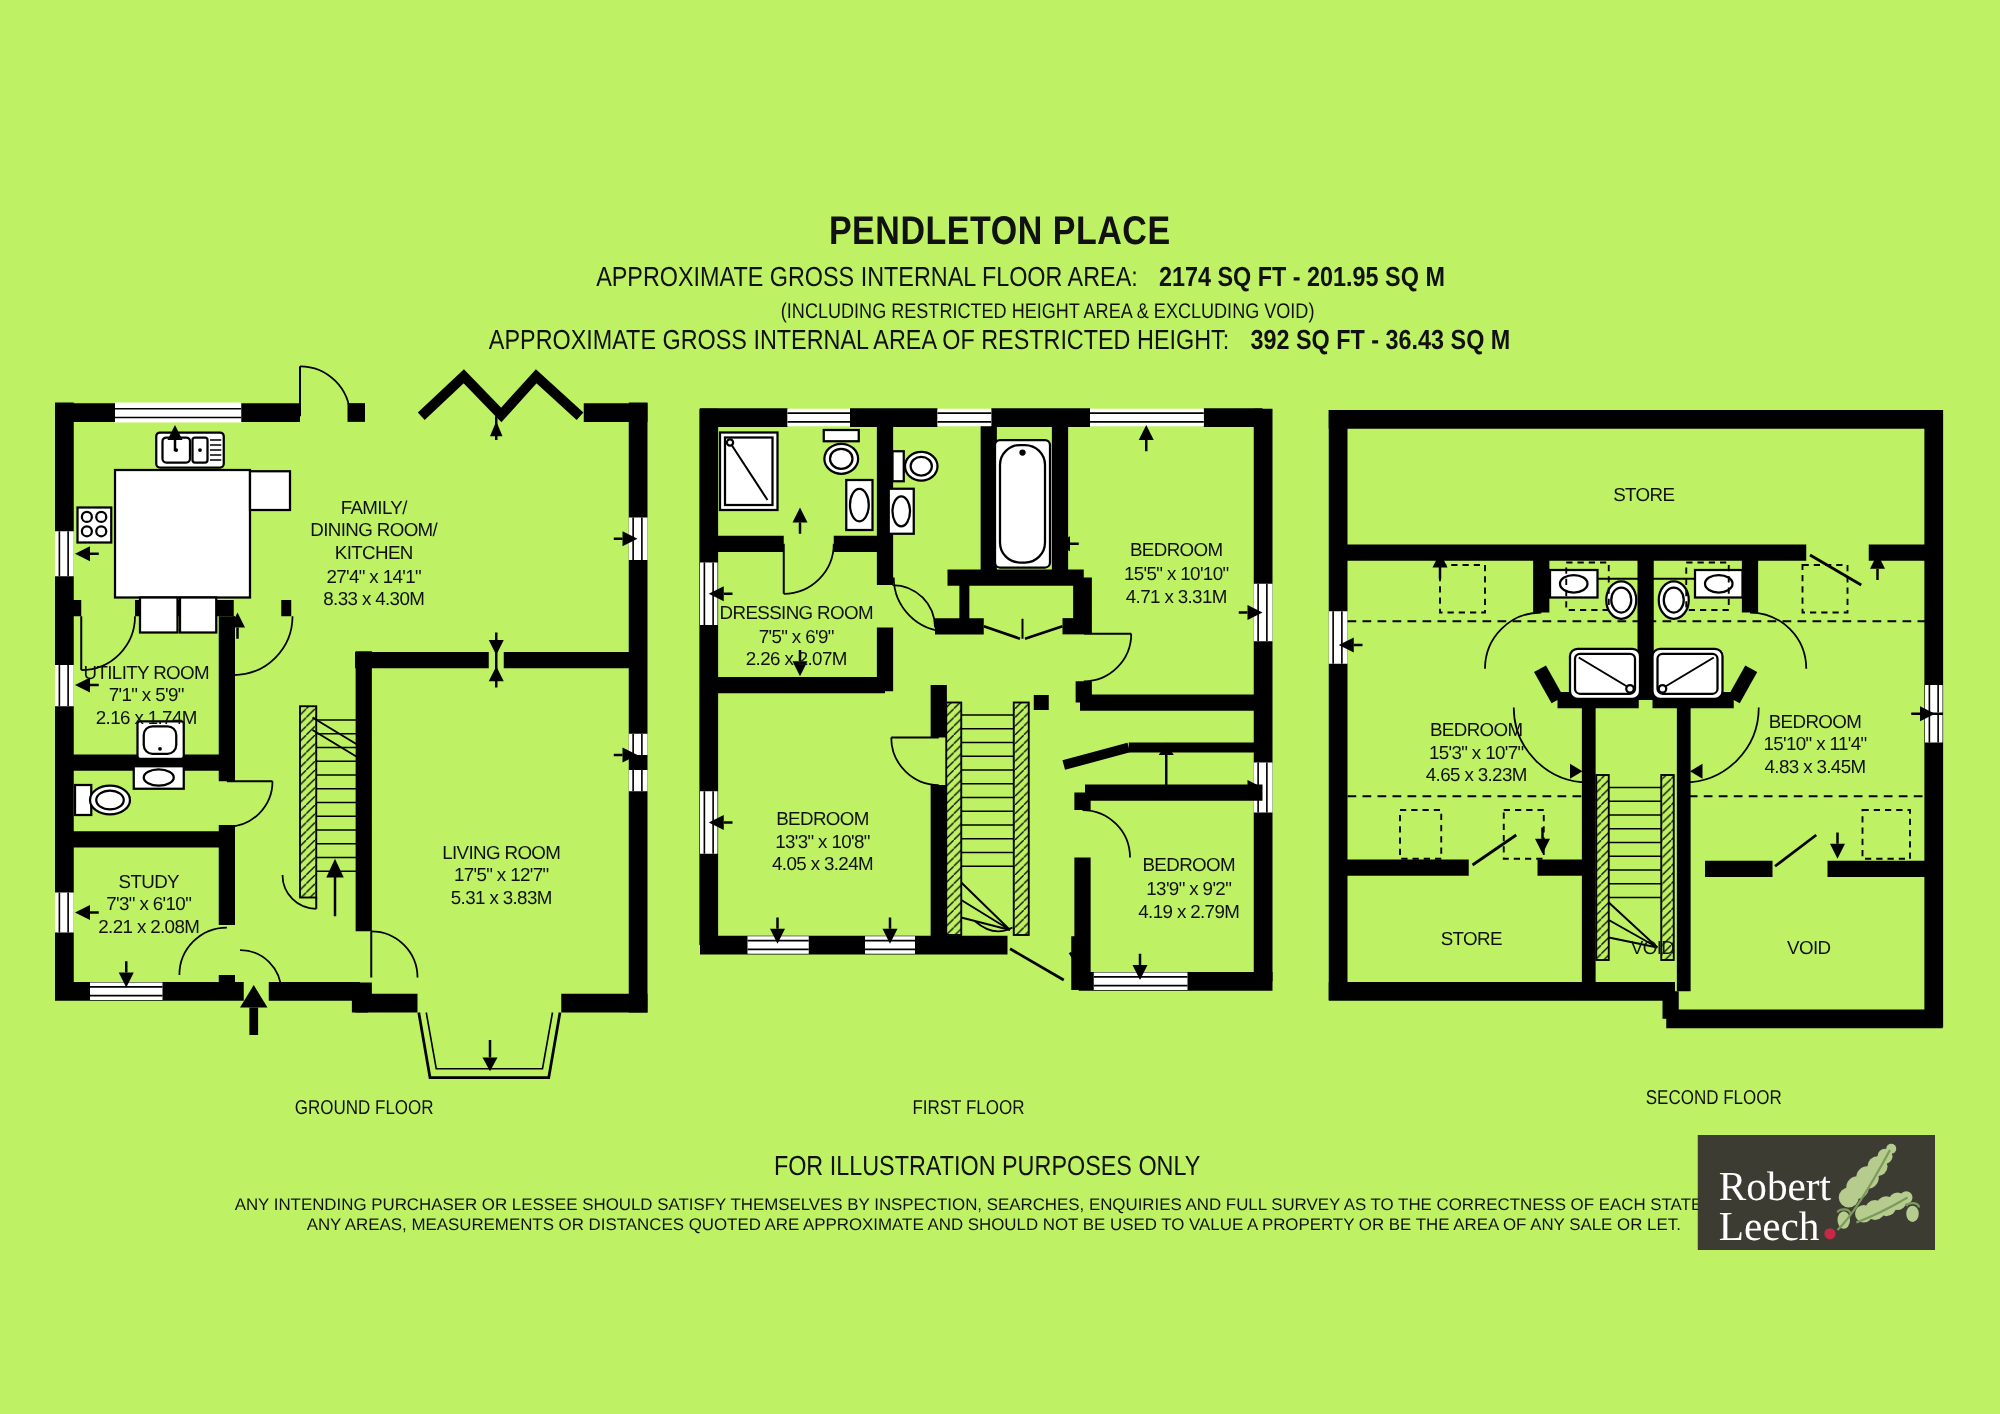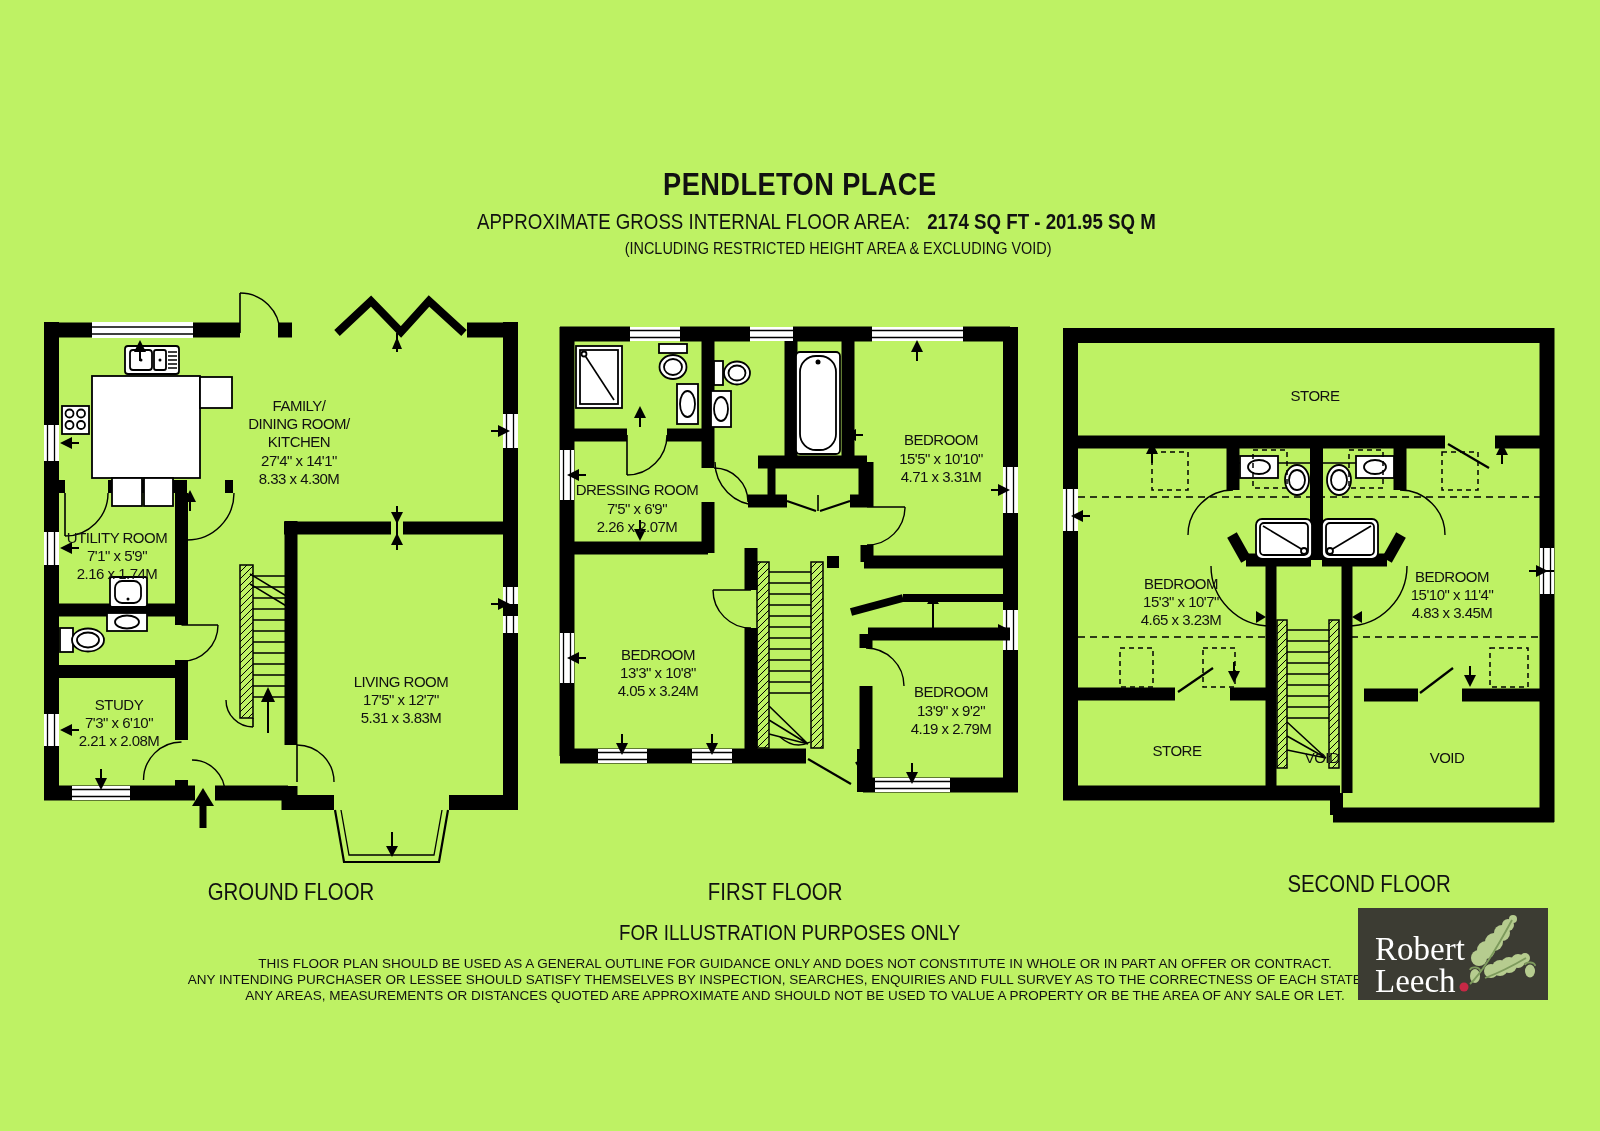--- a/index.html
+++ b/index.html
@@ -6,21 +6,21 @@
   .page{position:relative;width:1600px;height:1131px;background:#bef264;overflow:hidden;
         font-family:"Liberation Sans",sans-serif;color:#111;}
   .abs{position:absolute;}
   .ctr{left:0;width:1600px;text-align:center;white-space:nowrap;}
   .cond{display:inline-block;transform:scaleX(0.85);transform-origin:50% 50%;white-space:nowrap;}
   .title-line{top:166px;font-size:32px;font-weight:700;letter-spacing:0.5px;}
   .hline1{top:209px;font-size:22px;padding-left:16px;}
   .hline1 b,.hline3 b{margin-left:20px;font-weight:700;}
   .hline2{top:239px;font-size:17px;padding-left:38px;}
   .hline3{top:259px;font-size:22px;}
-  .floor-label{font-size:24px;color:#111;}
+  .floor-label{font-size:16px;color:#111;}
   .foot-ill{top:920px;font-size:22px;}
   .foot-small{top:956px;font-size:13.5px;line-height:16px;}
   svg{position:absolute;left:0;top:0;}
   .w15{stroke:#000;stroke-width:15;fill:none;}
   .w13{stroke:#000;stroke-width:13;fill:none;}
   .w11{stroke:#000;stroke-width:11;fill:none;}
   .w8{stroke:#000;stroke-width:8;fill:none;stroke-linejoin:miter;}
   .ln{stroke:#000;stroke-width:1.6;fill:none;}
   .ln2{stroke:#000;stroke-width:2.2;fill:none;}
   .fx{stroke:#000;stroke-width:1.8;fill:#fff;}
@@ -36,20 +36,21 @@
   .logo{position:absolute;left:1358px;top:908px;width:188px;height:92px;text-align:center;}
 </style>
 </head>
 <body>
 
 <div class="page">
 
   <div class="abs ctr title-line"><span class="cond">PENDLETON PLACE</span></div>
   <div class="abs ctr hline1"><span class="cond"><span>APPROXIMATE GROSS INTERNAL FLOOR AREA:</span><b>2174 SQ FT  -  201.95 SQ M</b></span></div>
   <div class="abs ctr hline2"><span class="cond">(INCLUDING RESTRICTED HEIGHT AREA &amp; EXCLUDING VOID)</span></div>
+  <div class="abs ctr hline3"><span class="cond"><span>APPROXIMATE GROSS INTERNAL AREA OF RESTRICTED HEIGHT:</span><b>392 SQ FT  -  36.43 SQ M</b></span></div>
 
   <svg width="1600" height="1131" viewBox="0 0 1600 1131">
     <defs>
       <pattern id="hatch" patternUnits="userSpaceOnUse" width="7" height="7">
         <path d="M0,7 L7,0" stroke="#000" stroke-width="1"></path>
       </pattern>
     </defs>
 
     <g>
 
@@ -482,25 +483,24 @@
       <text class="lbl" x="1452" y="600">15'10" x 11'4"</text>
       <text class="lbl" x="1452" y="618">4.83 x 3.45M</text>
       <text class="lbl" x="1177" y="756">STORE</text>
       <text class="lbl" x="1322" y="763">VOID</text>
       <text class="lbl" x="1447" y="763">VOID</text>
     </g>
   </svg>
 
   <div class="abs floor-label" style="left:161px;top:878px;width:260px;text-align:center;"><span class="cond">GROUND FLOOR</span></div>
   <div class="abs floor-label" style="left:645px;top:878px;width:260px;text-align:center;text-decoration:underline;"><span class="cond">FIRST FLOOR</span></div>
-  <div class="abs floor-label" style="left:1239px;top:870px;width:260px;text-align:center;"><span class="cond">SECOND FLOOR</span></div>
+  <div class="abs floor-label" style="left:1175px;top:870px;width:260px;text-align:right;"><span class="cond">SECOND FLOOR</span></div>
 
   <div class="abs ctr foot-ill" style="left:-10px;"><span class="cond">FOR ILLUSTRATION PURPOSES ONLY</span></div>
   <div class="abs foot-small" style="left:0;width:1590px;text-align:center;">
-    <div>THIS FLOOR PLAN SHOULD BE USED AS A GENERAL OUTLINE FOR GUIDANCE ONLY AND DOES NOT CONSTITUTE IN WHOLE OR IN PART AN OFFER OR CONTRACT.</div>
     <div>ANY INTENDING PURCHASER OR LESSEE SHOULD SATISFY THEMSELVES BY INSPECTION, SEARCHES, ENQUIRIES AND FULL SURVEY AS TO THE CORRECTNESS OF EACH STATEMENT.</div>
     <div>ANY AREAS, MEASUREMENTS OR DISTANCES QUOTED ARE APPROXIMATE AND SHOULD NOT BE USED TO VALUE A PROPERTY OR BE THE AREA OF ANY SALE OR LET.</div>
   </div>
 
   <div class="logo">
     <svg width="190" height="92" viewBox="0 0 190 92">
       <rect x="0" y="0" width="190" height="92" fill="#3c3c33"></rect>
       <g fill="#b6cc8f">
         <circle cx="121" cy="50" r="8"></circle>
           <circle cx="128" cy="42" r="9"></circle>

